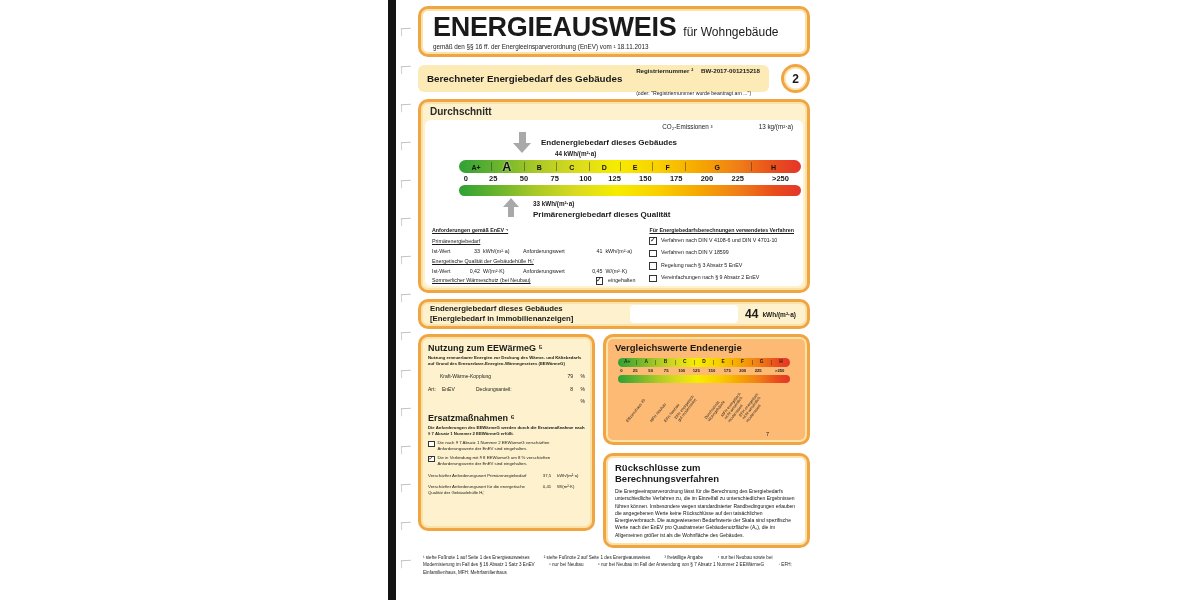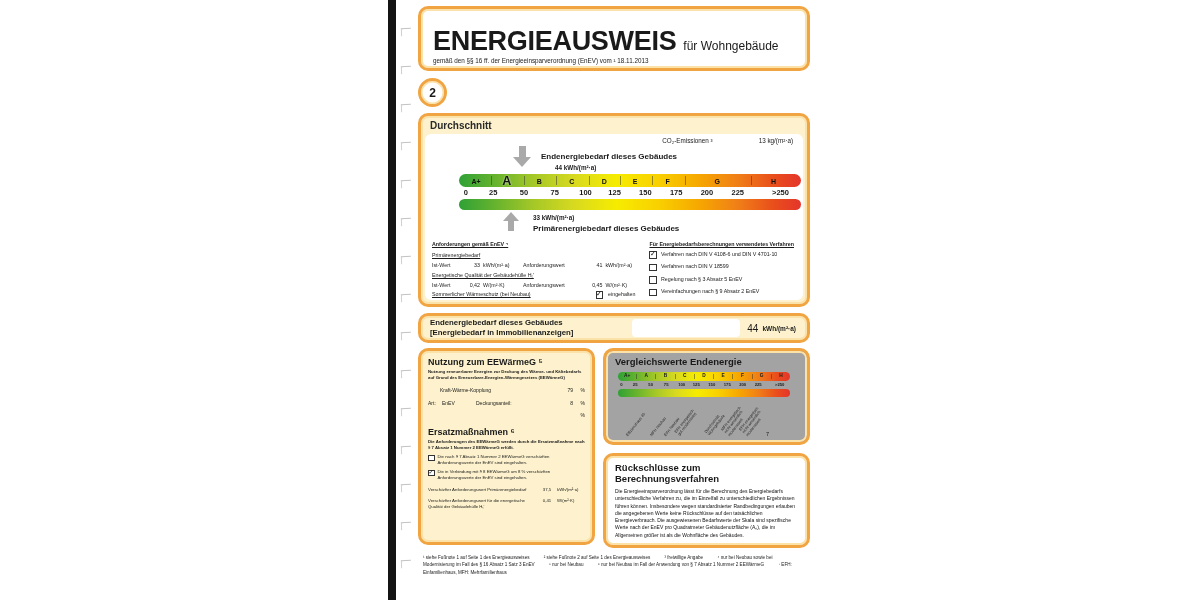--- a/index.html
+++ b/index.html
@@ -11,21 +11,21 @@
   .black-bar { position:absolute; left:388px; top:0; width:8px; height:600px; background:#141414; }
   .edge-mark { position:absolute; left:401px; width:9px; height:7px;
     border-top:1px solid #c3c3c3; border-left:1px solid #cfcfcf; transform:rotate(-2deg); }
 
   .doc { position:absolute; left:418px; top:6px; width:392px; }
 
   .obox { border:3px solid #F1A542; border-radius:10px;
     box-shadow: inset 0 0 0 2px #FBE2A9; box-sizing:border-box; }
 
   
-  .header-box { background:#fff; padding:19px 12px 4px; }
+  .header-box { background:#fff; padding:5px 12px 4px; }
   .title-row { display:flex; align-items:baseline; gap:7px; }
   .main-title { font-size:27px; font-weight:900; letter-spacing:-0.3px; line-height:1; }
   .title-suffix { font-size:12px; font-weight:normal; }
   .subtitle { font-size:6.3px; margin-top:2px; color:#222; }
 
   
   .section-row { display:flex; align-items:center; margin-top:7px; gap:12px; }
   .section-bar { flex:1; background:#FCEBB7; border-radius:6px; height:27px; box-sizing:border-box;
     padding:3px 9px; display:flex; align-items:center; justify-content:space-between; }
   .section-title { font-size:9.8px; font-weight:bold; }
@@ -79,21 +79,21 @@
   .srow .grp { margin-left:auto; display:flex; align-items:center; gap:5px; padding-right:4px; }
   .cb { width:5.5px; height:5.5px; border:1px solid #333; background:#fff; flex:none; position:relative; }
   .cb.checked::after { content:"\2713"; position:absolute; left:-0.5px; top:-2.5px; font-size:7px; color:#111; }
   .opt { display:flex; gap:4px; margin-bottom:4.5px; align-items:flex-start; }
   .opt .cb { margin-top:0.5px; }
 
   
   .endenergie-bar { margin-top:6px; height:30px; background:#FDF2CD; display:flex; align-items:center; padding:0 9px; }
   .ebar-text { font-size:7.8px; font-weight:bold; line-height:1.3; }
   .ebar-white { margin-left:auto; width:108px; height:18px; background:#fff; border-radius:4px; }
-  .ebar-val { font-size:10px; font-weight:normal; margin-left:7px; }
+  .ebar-val { font-size:12px; font-weight:bold; margin-left:7px; }
   .ebar-unit { font-size:6.5px; font-weight:bold; margin-left:4px; margin-right:2px; }
 
   
   .columns { display:flex; gap:8px; margin-top:5px; }
   .left-box { width:177px; height:197px; background:#FDF2CD; padding:5px 7px; overflow:hidden; }
   .lb-h { font-size:9px; font-weight:bold; margin:1px 0 2px; }
   .lb-intro { font-size:4.3px; font-weight:bold; line-height:1.3; }
   .kwk-row { display:flex; font-size:5px; margin-top:7px; padding-left:12px; }
   .kwk-row .kl { flex:1; }
   .kwk-row .kv { width:14px; text-align:right; }
@@ -109,21 +109,21 @@
   .ers-intro { font-size:4.3px; font-weight:bold; line-height:1.3; margin:2px 0 4px; }
   .lopt { display:flex; gap:3px; font-size:4.3px; line-height:1.3; margin-bottom:4px; align-items:flex-start; }
   .lopt .cb { width:4.5px; height:4.5px; margin-top:0.5px; }
   .lopt .cb.checked::after { font-size:6px; top:-2px; }
   .lreq { display:flex; font-size:4.3px; line-height:1.3; margin-top:6px; }
   .lreq .rl { flex:1; padding-right:3px; }
   .lreq .rv { width:20px; text-align:center; }
   .lreq .ru { width:28px; text-align:left; }
 
   .right-col { flex:1; display:flex; flex-direction:column; }
-  .vergleich-box { position:relative; height:97px; background:#a3a3a3; padding:5px 9px; }
+  .vergleich-box { position:relative; height:111px; background:#fdba74; padding:5px 9px; }
   .vb-h, .erl-h { font-size:9.5px; font-weight:bold; }
   .mini-scale { margin-top:5px; margin-left:3px; width:172px; }
   .m-letters { display:flex; height:9px; border-radius:5px; align-items:center; font-size:4.8px; font-weight:bold; }
   .m-cell { flex:1; text-align:center; border-right:1px solid rgba(40,40,40,0.45); line-height:1; }
   .m-cell:last-child { border-right:none; }
   .m-numbers { position:relative; height:8px; }
   .m-tick { position:absolute; transform:translateX(-50%); top:1px; font-size:4.2px; font-weight:bold; }
   .m-bar { height:8px; border-radius:5px; }
   .diag { position:relative; height:42px; }
   .dlabel { position:absolute; bottom:2px; font-size:3.9px; line-height:1.15; width:32px;
@@ -161,20 +161,30 @@
 
     <div class="header-box obox">
       <div class="title-row">
         <span class="main-title">ENERGIEAUSWEIS</span>
         <span class="title-suffix">für Wohngebäude</span>
       </div>
       <div class="subtitle">gemäß den §§ 16 ff. der Energieeinsparverordnung (EnEV) vom ¹   18.11.2013</div>
     </div>
 
     <div class="section-row">
+      <div class="section-bar">
+        <span class="section-title">Berechneter Energiebedarf des Gebäudes</span>
+        <span class="reg-block">
+          <span class="reg-line1">
+            <span>Registriernummer ²</span>
+            <span class="reg-val">BW-2017-001215218</span>
+          </span><br>
+          <span class="reg-line2">(oder: "Registriernummer wurde beantragt am ...")</span>
+        </span>
+      </div>
       <div class="page-circle">2</div>
     </div>
 
     <div class="energie-box obox">
       <div class="energie-title">Durchschnitt</div>
       <div class="energie-inner">
         <div class="co2-row">
           <span>CO₂-Emissionen ³</span>
           <span>13 kg/(m²·a)</span>
         </div>
@@ -220,21 +230,21 @@
             <span class="tick" style="left:94%">&gt;250</span>
           </div>
           <div class="bar2 grad"></div>
         </div>
 
         <div class="blockarrow arrow-up">
           <div class="ba-head-up"></div>
             <div class="ba-shaft" style="height:10px;width:6px;"></div>
         </div>
         <div class="prim-value">33 kWh/(m²·a)</div>
-        <div class="prim-label">Primärenergiebedarf dieses Gebäudes</div>
+        <div class="prim-label">Primärenergiebedarf dieses Qualität</div>
 
         <div class="req-area">
           <div class="req-left">
             <div class="req-h">Anforderungen gemäß EnEV ⁴</div>
             <span class="u">Primärenergiebedarf</span>
             <div class="vrow">
               <span class="l">Ist-Wert</span>
               <span class="v">33</span>
               <span class="un">kWh/(m²·a)</span>
               <span class="al">Anforderungswert</span>

